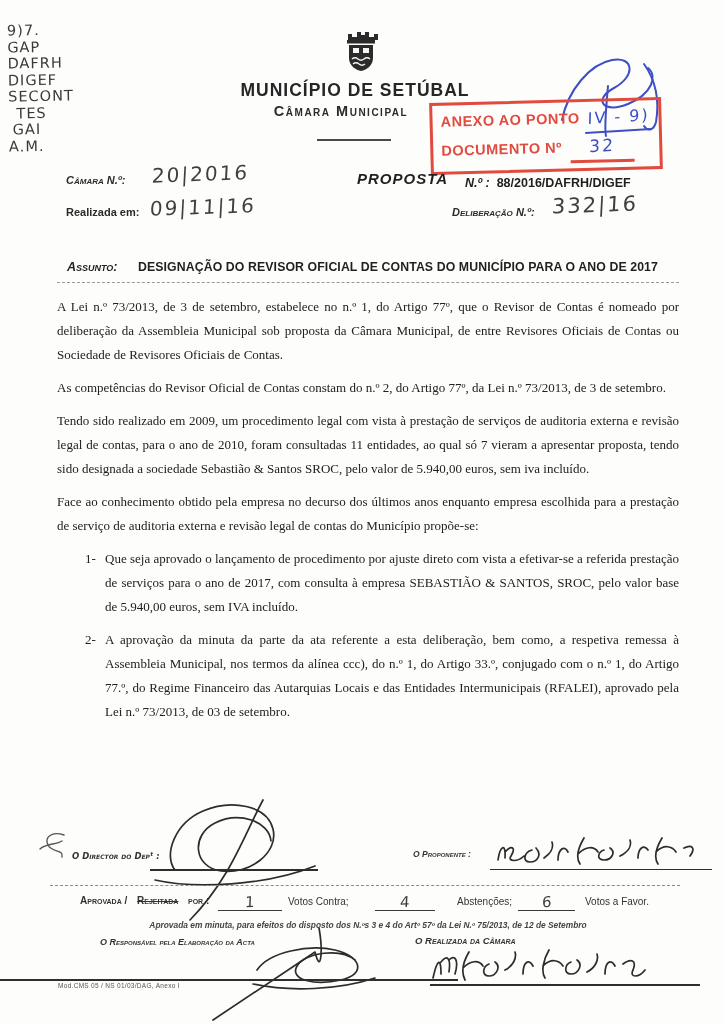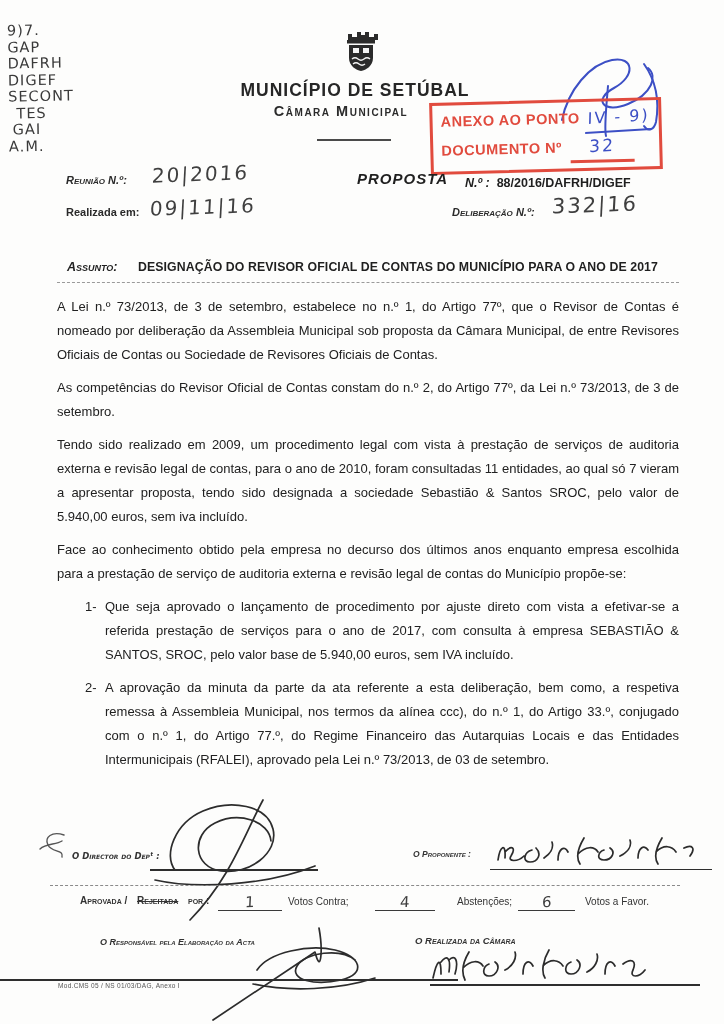--- a/index.html
+++ b/index.html
@@ -40,21 +40,21 @@
   .hw-big{font-size:20px;}
   .proposta{font-weight:700;font-style:italic;font-size:15px;letter-spacing:1px;}
   .numline{font-size:12.5px;font-weight:700;}
   .numline .it{font-style:italic;}
   
   .subj-label{font-style:italic;font-weight:700;font-variant:small-caps;font-size:12.5px;}
   .subj-text{font-weight:700;font-size:12.3px;letter-spacing:.1px;}
   .subj-line{left:57px;top:282px;width:622px;border-bottom:1.3px dashed #9a9a9a;}
   
   .doc-body{left:57px;top:295px;width:622px;font-size:13px;line-height:24px;
-    text-align:justify;color:#212121;}
+    text-align:justify;color:#212121;font-family:Liberation Serif, serif;}
   .doc-body p{margin:0 0 9px;}
   .item{position:relative;padding-left:48px;margin:0 0 9px;}
   .item .num{position:absolute;left:28px;top:0;}
   
   .slabel{font-style:italic;font-weight:700;font-variant:small-caps;color:#333;}
   .sline{background:#2e2e2e;}
   .dash{border-top:1.2px dashed #8a8a8a;}
   .votes{left:57px;top:893px;width:622px;height:24px;font-size:10px;color:#333;}
   .votes .cap{font-variant:small-caps;font-weight:700;font-size:10px;}
   .struck{text-decoration:line-through;}
@@ -105,21 +105,21 @@
 
   <div class="abs stamp">
     <div class="stamp-row">
       <span class="stamp-label">ANEXO AO PONTO</span><span class="hw ink stamp-val1">IV - 9)</span>
     </div>
     <div class="stamp-row">
       <span class="stamp-label">DOCUMENTO Nº</span><span class="stamp-blank"><span class="hw ink">32</span></span>
     </div>
   </div>
 
-  <span class="abs mlabel" style="left:66px;top:174px">Reunião N.º:</span>
+  <span class="abs mlabel" style="left:66px;top:174px">Câmara N.º:</span>
   <span class="abs hw hw-big" style="left:152px;top:162px">20|2016</span>
   <span class="abs proposta" style="left:357px;top:170px">PROPOSTA</span>
   <span class="abs numline" style="left:465px;top:176px"><span class="it">N.º :</span>&nbsp;&nbsp;<span>88/2016/DAFRH/DIGEF</span></span>
   <span class="abs mlabel2" style="left:66px;top:206px">Realizada em:</span>
   <span class="abs hw hw-big" style="left:150px;top:195px">09|11|16</span>
   <span class="abs mlabel" style="left:452px;top:206px">Deliberação N.º:</span>
   <span class="abs hw" style="left:552px;top:193px;font-size:21px">332|16</span>
 
   <span class="abs subj-label" style="left:67px;top:260px">Assunto:</span>
   <span class="abs subj-text" style="left:138px;top:260px;width:545px">DESIGNAÇÃO DO REVISOR OFICIAL DE CONTAS DO MUNICÍPIO PARA O ANO DE 2017</span>
@@ -165,20 +165,21 @@
     <span class="abs cap struck" style="left:80px;top:2px">Rejeitada</span>
     <span class="abs cap" style="left:131px;top:2px">por :</span>
     <span class="vblank" style="left:161px;top:0;width:64px"><span class="hw">1</span></span>
     <span class="abs" style="left:231px;top:3px">Votos Contra;</span>
     <span class="vblank" style="left:318px;top:0;width:60px"><span class="hw">4</span></span>
     <span class="abs" style="left:400px;top:3px">Abstenções;</span>
     <span class="vblank" style="left:461px;top:0;width:57px"><span class="hw">6</span></span>
     <span class="abs" style="left:528px;top:3px">Votos a Favor.</span>
   </div>
 
+  <div class="abs minuta">Aprovada em minuta, para efeitos do disposto dos N.ºs 3 e 4 do Artº 57º  da Lei N.º 75/2013, de 12 de Setembro</div>
 
   <span class="abs slabel" style="left:100px;top:937px;font-size:9px">O Responsável pela Elaboração da Acta</span>
   <svg class="abs sig" style="left:195px;top:922px" width="185" height="100" viewBox="0 0 185 100">
     <path d="M62,48 C74,30 114,22 140,28 C166,34 172,52 146,58 C120,64 94,58 102,44 C110,30 146,26 160,38"></path>
     <path d="M124,6 C128,28 126,54 120,30 L18,98"></path>
     <path d="M58,62 C94,70 144,68 180,56"></path>
   </svg>
 
   <span class="abs slabel" style="left:415px;top:935px;font-size:9.5px">O Realizada da Câmara</span>
   <svg class="abs sig" style="left:425px;top:944px" width="240" height="42" viewBox="0 0 240 42">

